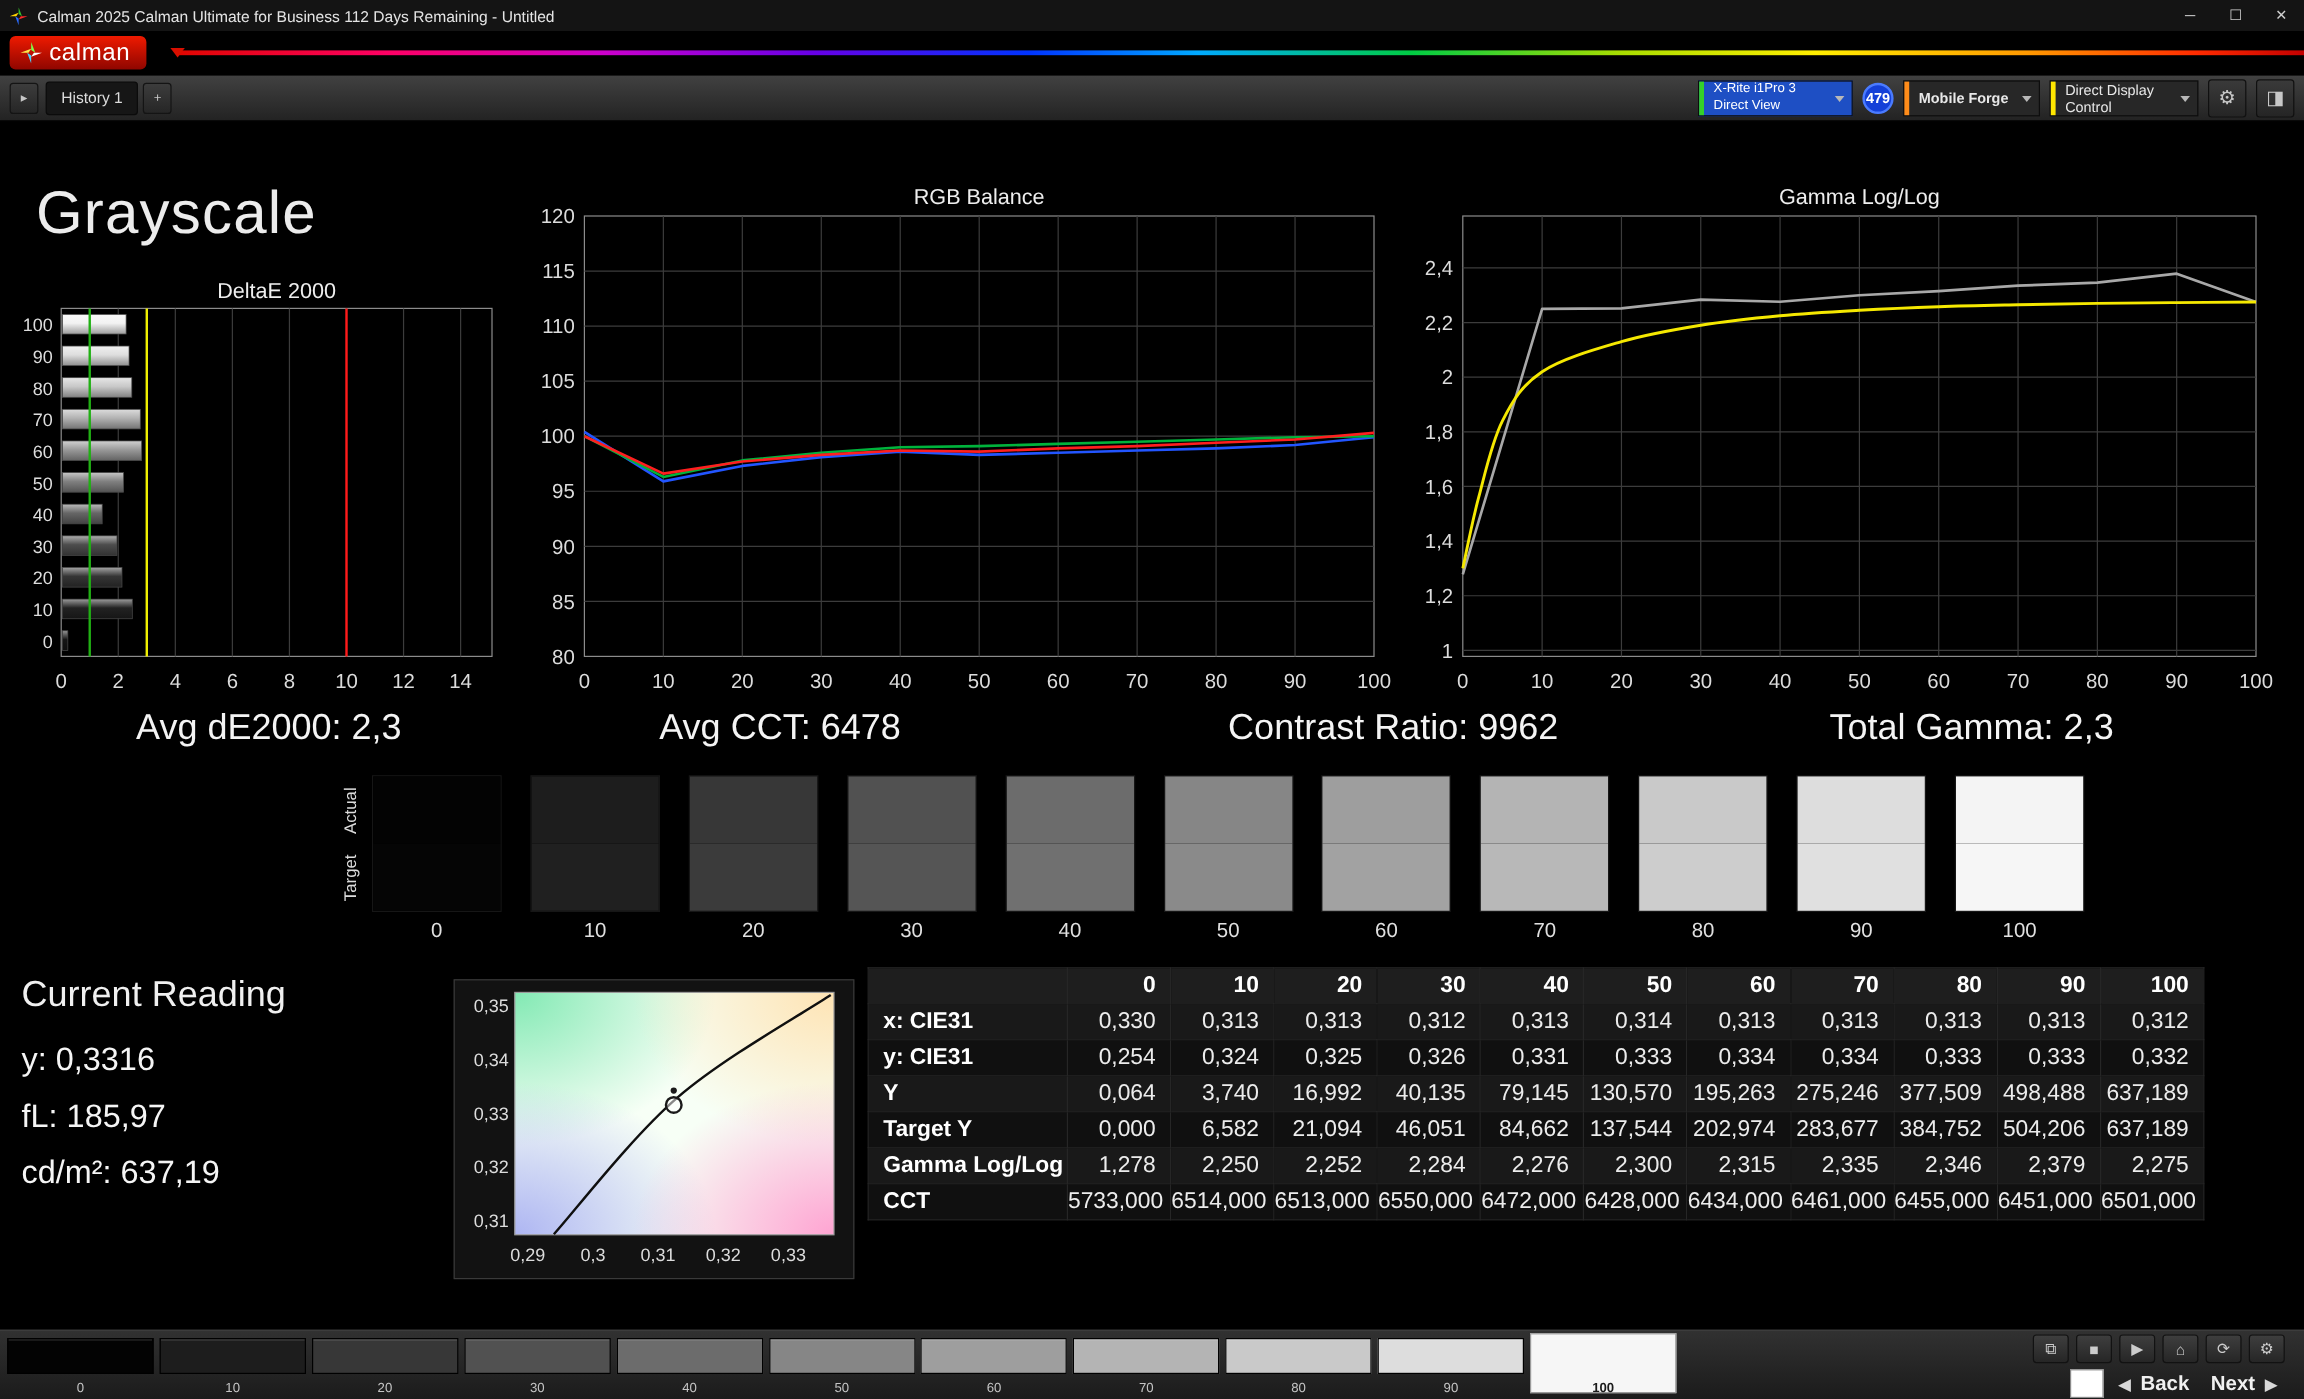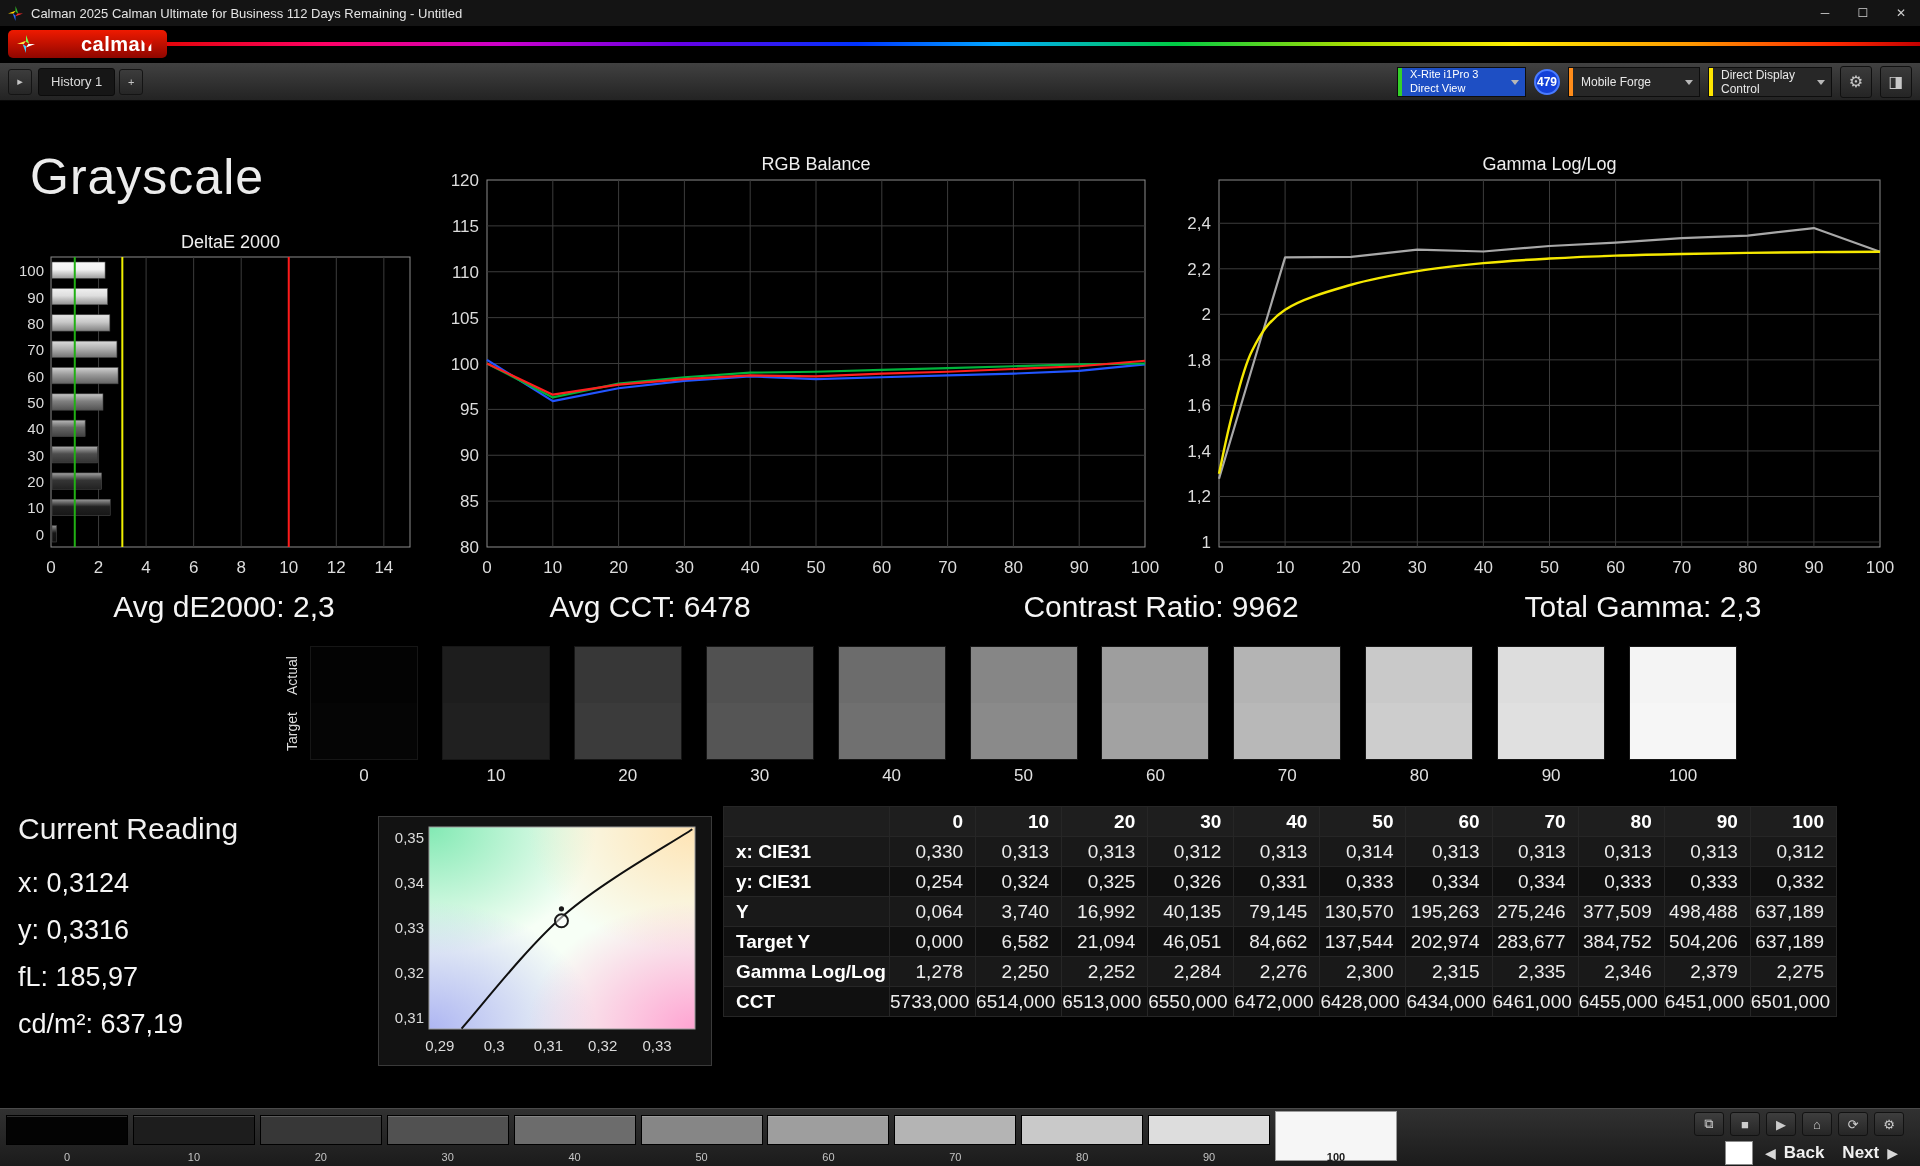--- a/index.html
+++ b/index.html
@@ -13,34 +13,34 @@
   .titlebar-text{color:#e4e4e4;font-size:13px;margin-left:8px;white-space:nowrap;}
   .win-controls{margin-left:auto;display:flex;height:100%;}
   .win-btn{width:38px;height:100%;display:flex;align-items:center;justify-content:center;color:#cfcfcf;font-size:12px;}
 
   
   .brandbar{position:absolute;top:26px;left:0;right:0;height:37px;background:#000;}
   .rainbow{position:absolute;left:148px;right:0;top:16px;height:4px;
     background:linear-gradient(90deg,#e10600 0%,#ff0066 10%,#cc00cc 20%,#6600e6 30%,#0033ff 40%,#00aaff 48%,#00cc44 58%,#aadd00 68%,#ffee00 77%,#ff9900 87%,#ff2a00 95%,#c40000 100%);}
   .brand-logo{position:absolute;left:8px;top:4px;height:28px;display:flex;align-items:center;gap:6px;
     background:linear-gradient(#ef1a00,#8f0600);border-radius:5px;padding:0 14px 0 9px;z-index:2;}
-  .brand-logo-text{color:#fff;font-weight:700;font-size:20px;letter-spacing:.5px;line-height:1;margin-left:40px;}
+  .brand-logo-text{color:#fff;font-weight:400;font-size:20px;letter-spacing:.5px;line-height:1;}
   .brand-caret{position:absolute;left:142px;top:14px;width:0;height:0;border-left:6px solid transparent;border-right:6px solid transparent;border-top:8px solid #d90f00;z-index:2;}
 
   
   .toolbar{position:absolute;top:63px;left:0;right:0;height:38px;background:linear-gradient(#414141,#232323);border-bottom:1px solid #090909;display:flex;align-items:center;padding:0 8px;box-sizing:border-box;}
   .tb-sq{width:22px;height:24px;display:flex;align-items:center;justify-content:center;background:linear-gradient(#3c3c3c,#262626);border:1px solid #141414;border-radius:3px;color:#c6c6c6;font-size:11px;}
   .tab-history{margin-left:6px;height:26px;display:flex;align-items:center;background:#161616;border:1px solid #0b0b0b;border-radius:3px;color:#dcdcdc;font-size:13px;padding:0 12px;}
   .tab-add{margin-left:4px;}
   .toolbar-right{margin-left:auto;display:flex;align-items:center;gap:8px;}
   .dd{position:relative;height:30px;background:#272727;border:1px solid #0d0d0d;display:flex;flex-direction:column;justify-content:center;color:#e8e8e8;font-size:12px;padding:0 22px 0 12px;box-sizing:border-box;}
   .dd .accent{position:absolute;left:0;top:0;bottom:0;width:4px;}
   .dd .caret{position:absolute;right:6px;top:50%;margin-top:-2px;width:0;height:0;border-left:4px solid transparent;border-right:4px solid transparent;border-top:5px solid #b8b8b8;}
   .dd-meter{background:#1e4fc4;width:129px;font-size:11px;line-height:1.2;color:#fff;}
-  .dd-mf{width:132px;}
+  .dd-mf{width:114px;font-weight:bold;}
   .dd-ddc{width:124px;}
   .badge{width:26px;height:26px;border-radius:50%;background:#1440d8;border:2px solid #4a7bff;color:#fff;font-size:12px;font-weight:700;display:flex;align-items:center;justify-content:center;box-sizing:border-box;}
   .icon-btn{width:30px;height:30px;display:flex;align-items:center;justify-content:center;background:linear-gradient(#3a3a3a,#252525);border:1px solid #101010;border-radius:3px;color:#c8c8c8;font-size:16px;}
 
   
   .page-title{position:absolute;left:30px;top:148px;font-size:50px;color:#ececec;letter-spacing:1px;}
   .chart-svg{position:absolute;}
   #svg-deltae{left:10px;top:230px;}
   #svg-rgb{left:440px;top:150px;}
   #svg-gamma{left:1170px;top:150px;}
@@ -394,21 +394,20 @@
       <div class="swatch-label" style="left: 1497.1px;">90</div>
       <div class="swatch" style="left: 1629px;">
         <div class="half actual" style="background: rgb(244, 244, 244);"></div>
         <div class="half target" style="background: rgb(246, 246, 246);"></div>
       </div>
       <div class="swatch-label" style="left: 1629px;">100</div>
     </div>
 
   <div class="current-reading">
     <div class="cr-title">Current Reading</div>
-    <div class="cr-line">x: 0,3124</div>
     <div class="cr-line">y: 0,3316</div>
     <div class="cr-line">fL: 185,97</div>
     <div class="cr-line">cd/m²: 637,19</div>
   </div>
 
   <div class="cie-panel">
     <svg id="svg-cie" width="332" height="248">
         <defs>
           <radialGradient id="g-tl" cx="0%" cy="0%" r="90%">
             <stop offset="0%" stop-color="#7ce8b0" stop-opacity="0.95"></stop>

